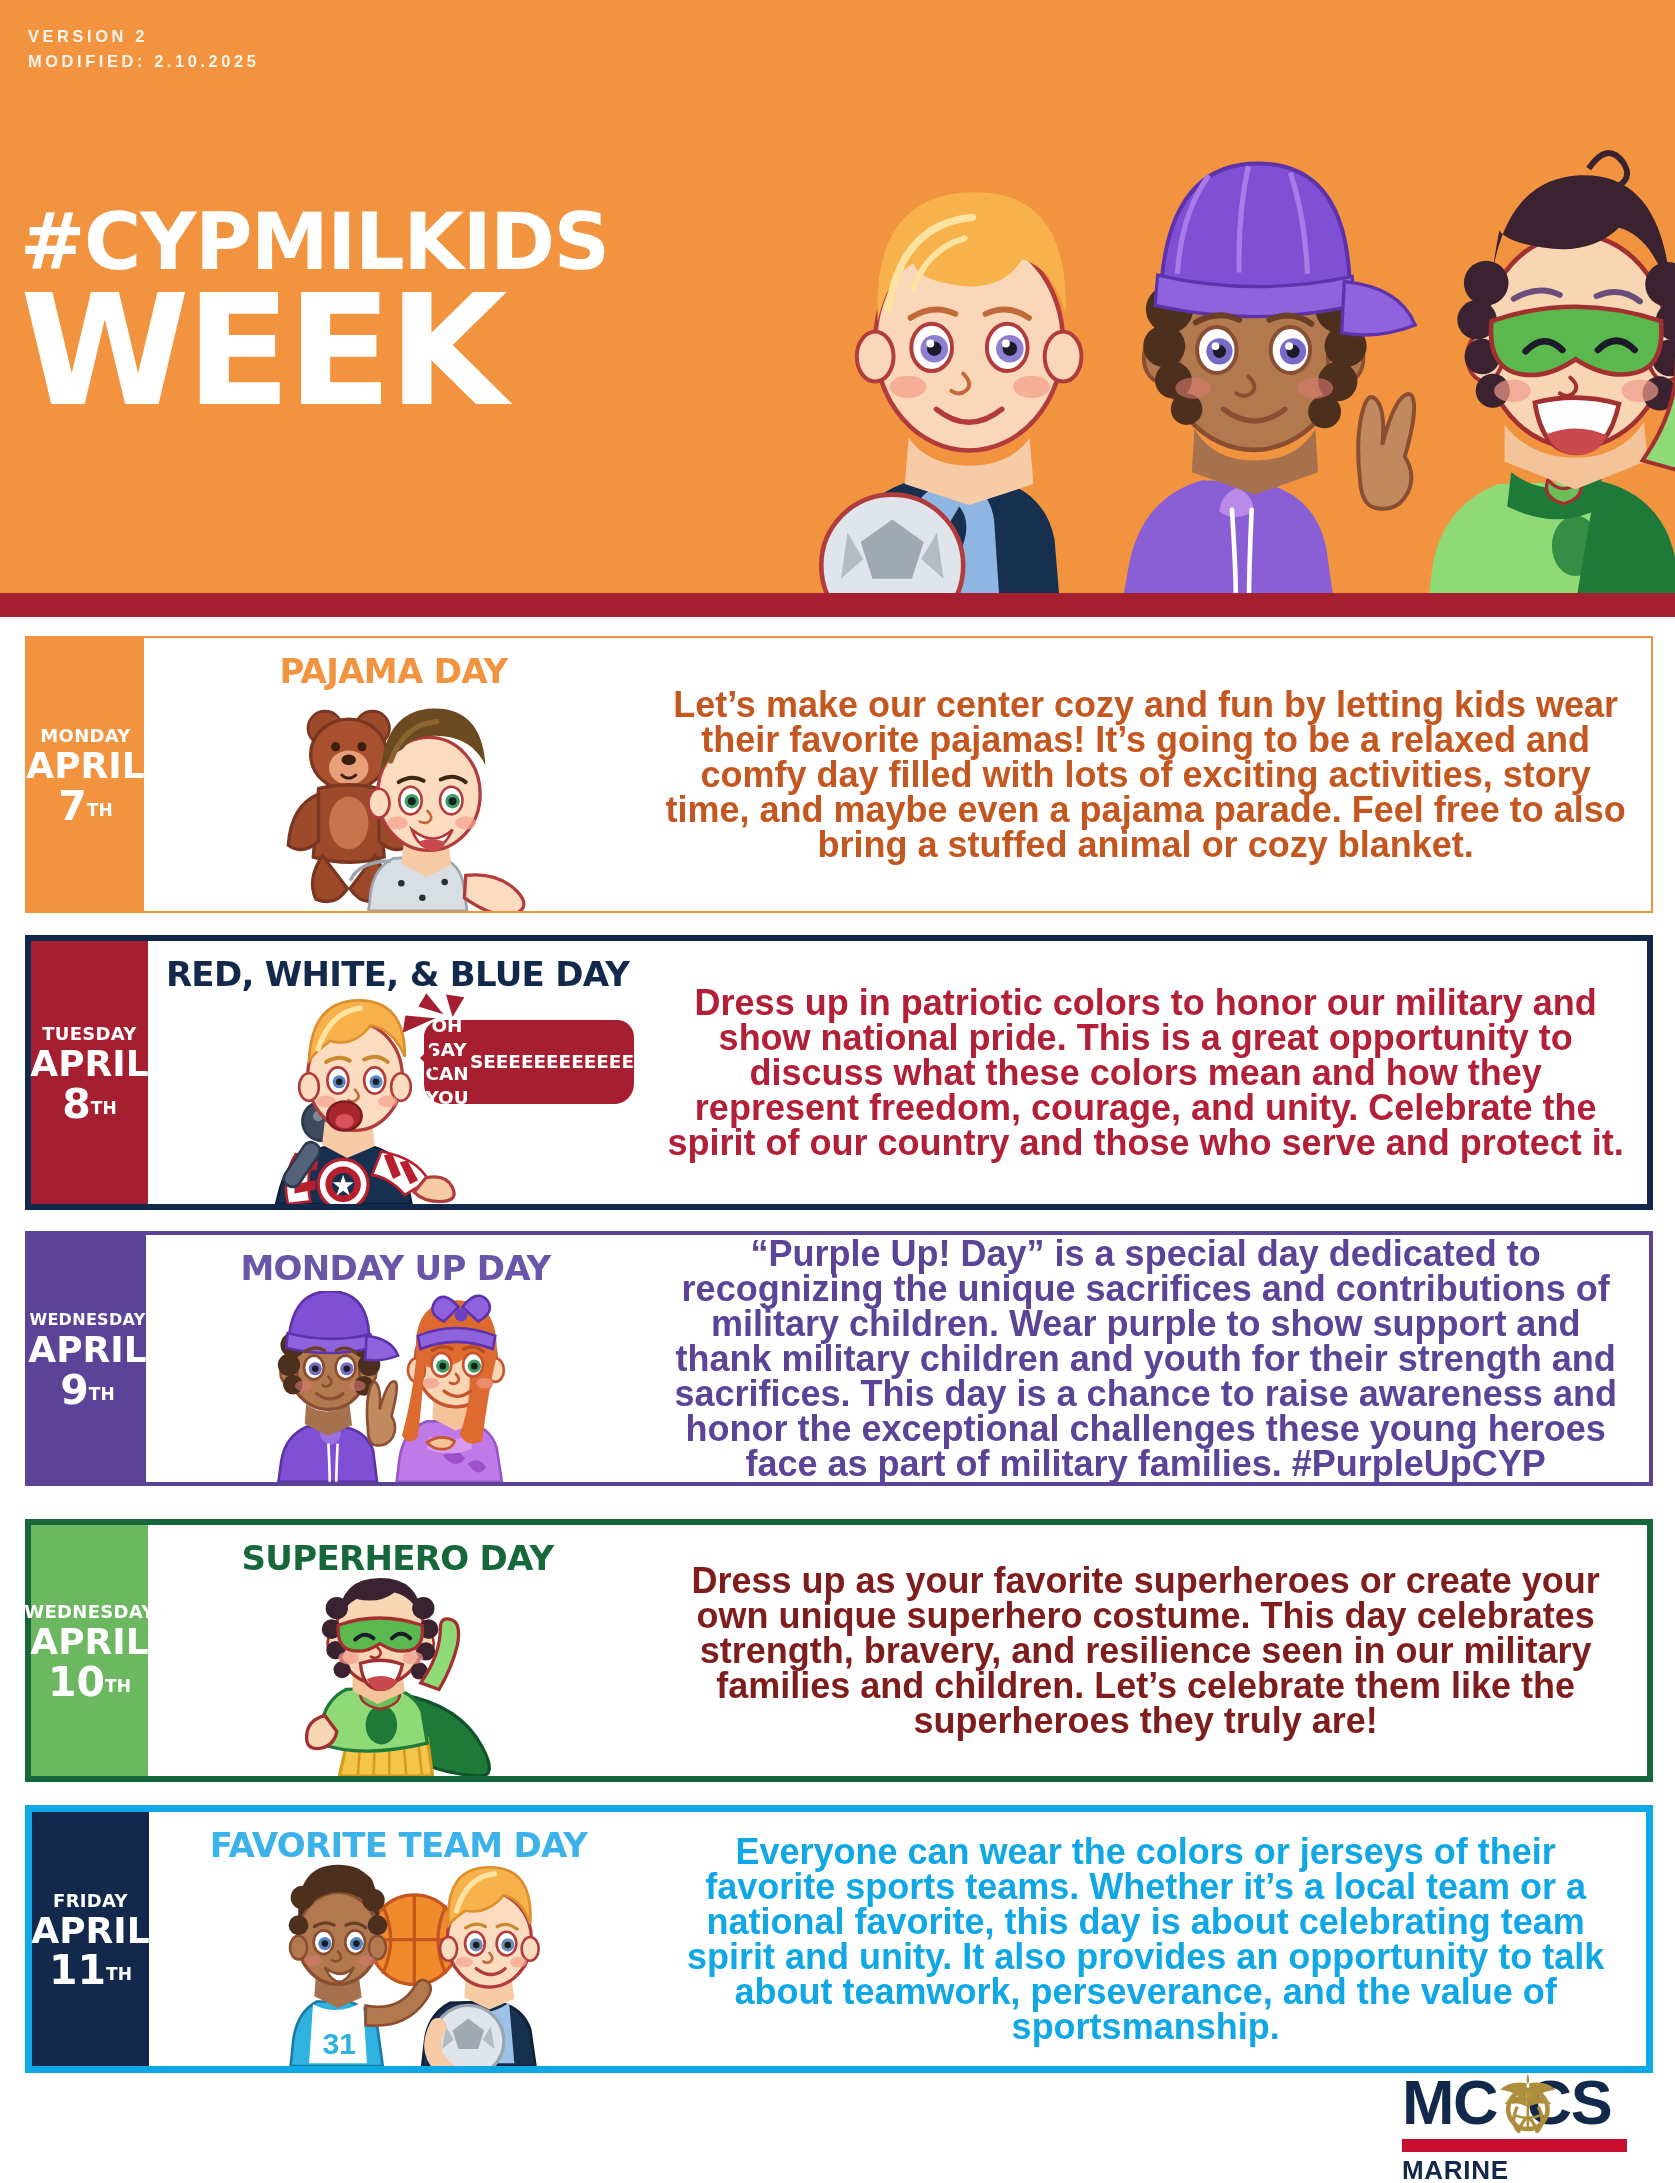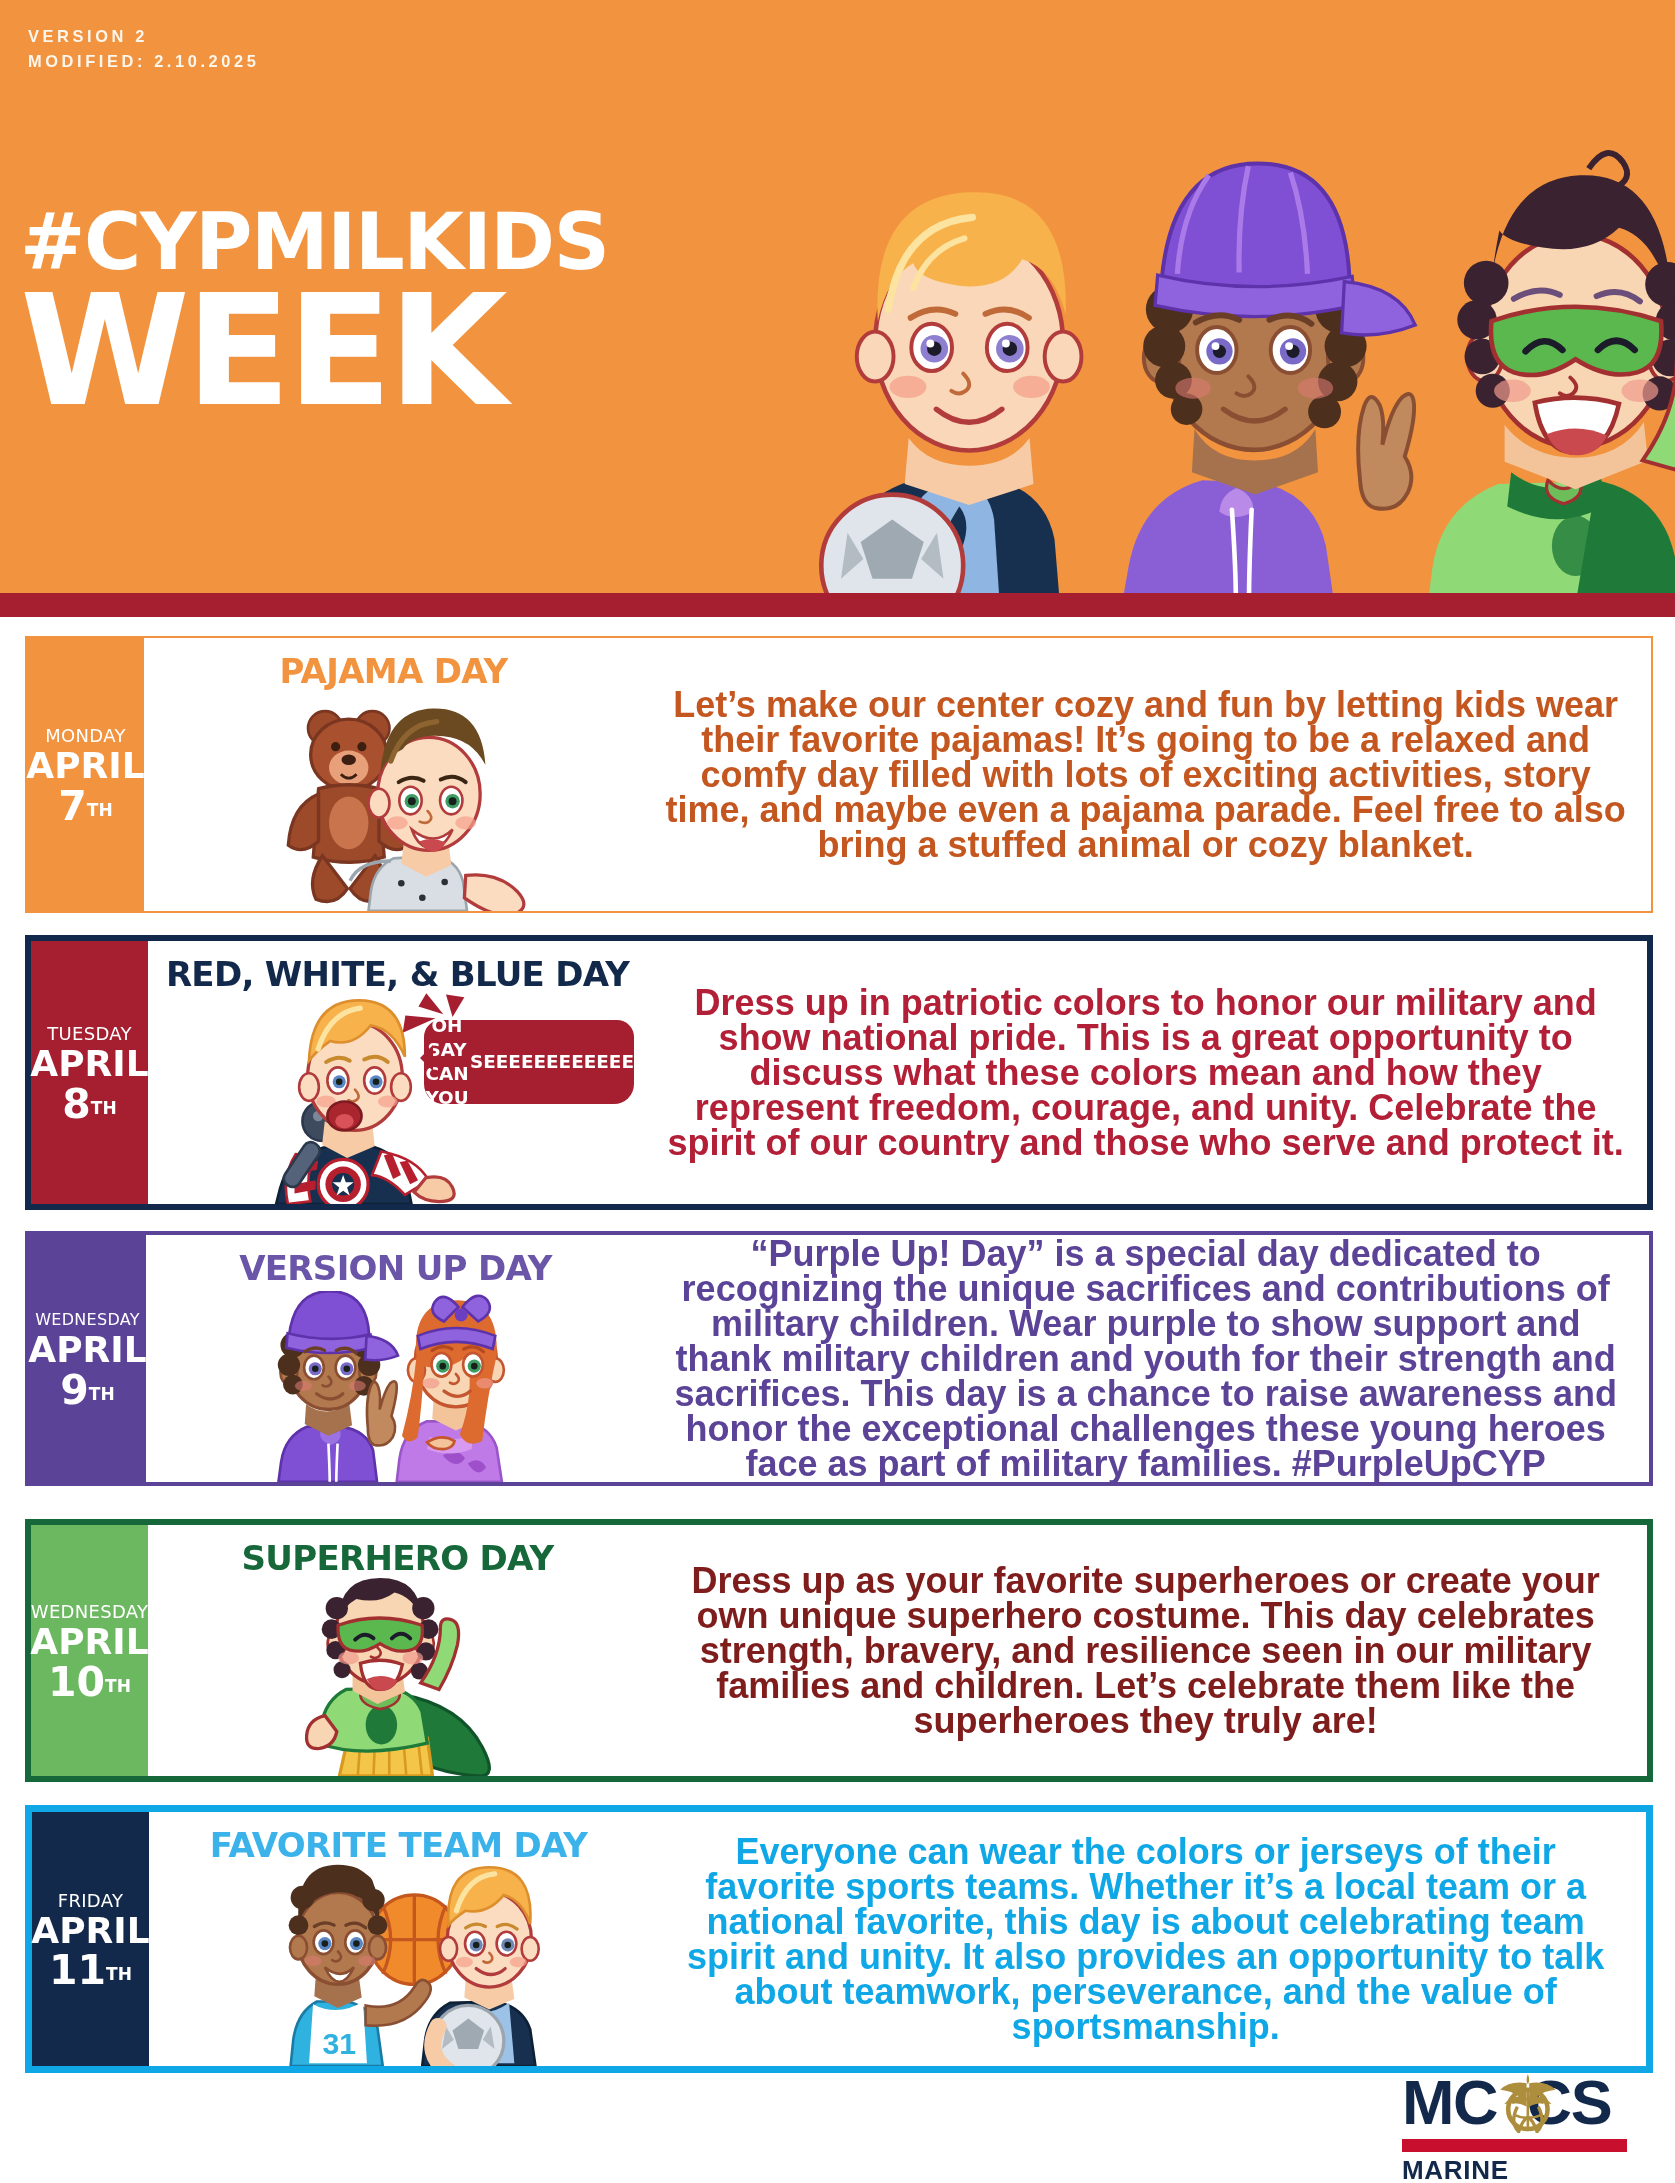--- a/index.html
+++ b/index.html
@@ -22,21 +22,21 @@
             background:#a51f30; }
 
   
   .kids-art { position:absolute; left:749px; top:112px; width:933px; height:482px; }
 
   
   .row { position:absolute; left:25px; width:1628px; background:#fff; display:flex; }
   .date-cell { width:117px; flex:0 0 117px; display:flex; flex-direction:column;
             align-items:center; justify-content:center; color:#fff;
             font-family:"DejaVu Sans", sans-serif; }
-  .d-dow { font-size:18px; font-weight:400; letter-spacing:0.3px; line-height:21px;margin-top:11px; }
+  .d-dow { font-size:18px; font-weight:700; letter-spacing:0.3px; line-height:21px;margin-top:11px; }
   .d-month { font-size:36px; font-weight:900; line-height:37px; letter-spacing:0px; margin-top:1.3px; }
   .d-num-wrap { margin-top:2.6px; line-height:38px; }
   .d-num { font-size:41px; font-weight:900; }
   .d-sup { font-size:17px; font-weight:900; vertical-align:super; }
 
   .body-cell { flex:1; display:flex; position:relative; }
   .art-col { width:512px; flex:0 0 512px; position:relative; }
   .art-title { position:absolute; left:0; right:13px; top:13px; text-align:center;
             font-family:"DejaVu Sans", sans-serif; font-weight:900; font-size:34px;
             letter-spacing:-0.7px; }
@@ -357,21 +357,21 @@
   <div class="row" id="row-wed">
     <div class="date-cell">
       <div class="d-dow" style="font-size:16px">WEDNESDAY</div>
       <div class="d-month">APRIL</div>
       <div class="d-num-wrap">
         <span class="d-num">9</span><span class="d-sup">TH</span>
       </div>
     </div>
     <div class="body-cell">
       <div class="art-col">
-        <div class="art-title" style="color:#6A55A8">VERSION UP DAY</div>
+        <div class="art-title" style="color:#6A55A8">MONDAY UP DAY</div>
         <svg class="art-fig" width="276" height="191" viewBox="0 0 420 290">
 
           <g>
             <path d="M66 206 q-34 14 -40 54 l-4 30 h150 l-6 -48 q-10 -30 -48 -36 z" fill="#7f4fd4" stroke="#5d32ab" stroke-width="4"></path>
             <path d="M86 212 q14 10 30 0 q4 16 -14 22 q-20 -6 -16 -22 z" fill="#9b72e2"></path>
             <path d="M98 232 q2 42 2 58" stroke="#fff" stroke-width="4" fill="none"></path>
             <path d="M112 232 q-2 42 -2 58" stroke="#fff" stroke-width="4" fill="none"></path>
             <path d="M64 172 q30 22 66 0 l4 32 l-36 16 l-36 -18 z" fill="#a6724d"></path>
             <ellipse cx="98" cy="110" rx="62" ry="70" fill="#b3794e" stroke="#8a4f32" stroke-width="5"></ellipse>
             <ellipse cx="38" cy="124" rx="13" ry="18" fill="#b3794e" stroke="#8a4f32" stroke-width="4"></ellipse>

